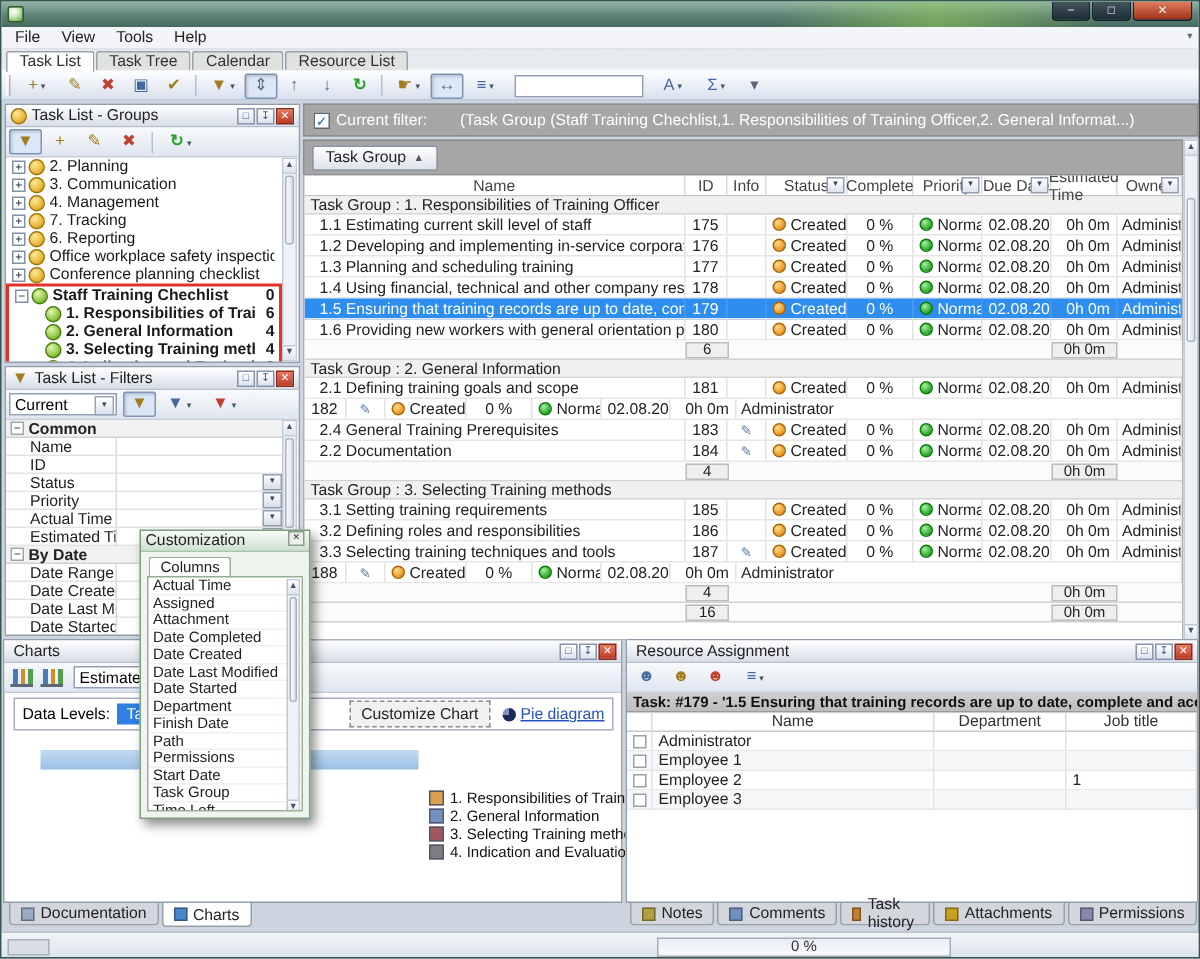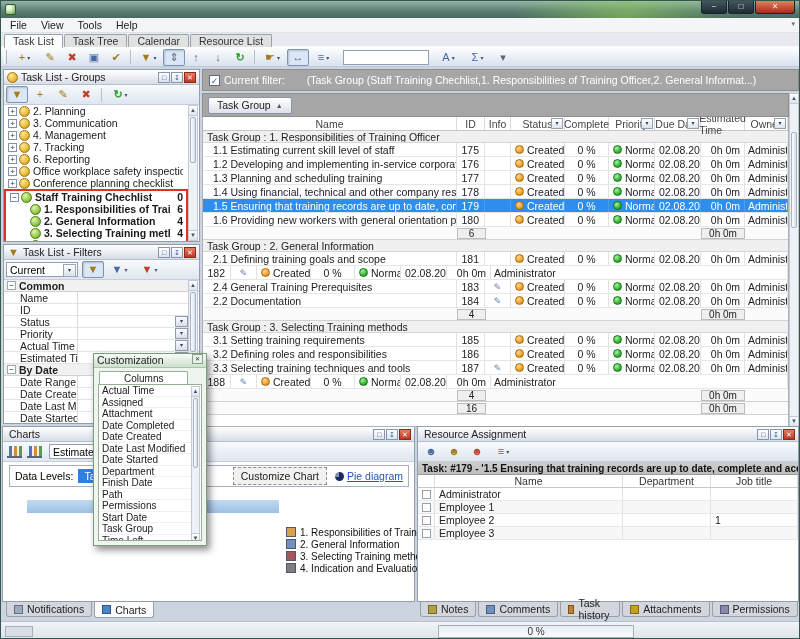--- a/index.html
+++ b/index.html
@@ -168,21 +168,21 @@
  border:1px solid #99a0a8;border-top:none;border-radius:0 0 3px 3px;background:#d3d7dd}
 .btab.active{background:#fdfdfd;height:16px}
 .bt-chip{width:9px;height:9px;border:1px solid rgba(0,0,0,.35)}
 .statusbar{position:absolute;left:0;top:620px;width:800px;height:19px;background:linear-gradient(#f1f4f8,#dbe2ea);border-top:1px solid #b9c1cd}
 .grip{position:absolute;left:4px;top:4px;width:28px;height:11px;border:1px solid #a8b0bc;background:#d9dee5}
 .progress{position:absolute;left:437px;top:3px;width:196px;height:13px;border:1px solid #a6aeba;background:linear-gradient(#e9edf3,#f9fafc);text-align:center;font-size:10px;line-height:12px;color:#333}
 
 .popup{position:absolute;left:92px;top:352px;width:114px;height:193px;z-index:50;background:#eef4ee;border:1px solid #7c9c7c;box-shadow:3px 4px 7px rgba(0,0,0,.45)}
 .pop-title{height:14px;display:flex;align-items:flex-start;padding:0 3px;color:#222;background:linear-gradient(#f7fbf7,#cfe0cf);border-bottom:1px solid #aac4aa}
 .pop-close{margin-left:auto;width:11px;height:10px;border:1px solid #8aa08a;background:#e9efe9;font-size:6px;line-height:8px;text-align:center;color:#333}
-.pop-tab{display:inline-block;margin:3px 0 0 5px;height:13px;line-height:13px;padding:0 24px;font-size:10px;color:#222;
+.pop-tab{display:inline-block;margin:3px 0 0 5px;height:13px;line-height:13px;padding:0 7px;font-size:10px;color:#222;
  border:1px solid #96ae96;border-bottom:none;border-radius:2px 2px 0 0;background:#fff;position:relative;z-index:2}
 .pop-list{position:absolute;left:4px;right:4px;top:30px;bottom:4px;background:#fff;border:1px solid #96ae96;overflow:hidden}
 .pli{height:11.5px;line-height:11.5px;padding-left:3px;font-size:10px;color:#222;border-bottom:1px solid #f0f0f0;white-space:nowrap;overflow:hidden}
 .pop-scroll{right:1px;top:1px;height:158px;width:9px}
 .pop-scroll .sthumb{height:70px}
 </style>
 </head>
 <body>
 
 <div class="app">
@@ -984,21 +984,21 @@
           <span class="rcell rdept"></span>
           <span class="rcell rjob"></span>
         </div>
       </div>
   </div>
 
   <div class="btabs btabs-left">
 
       <span class="btab">
         <span class="bt-chip" style="background:#9aaac2"></span>
-        <span>Notifications</span>
+        <span>Documentation</span>
       </span>
 
       <span class="btab active">
         <span class="bt-chip" style="background:#4888c8"></span>
         <span>Charts</span>
       </span>
     </div>
   <div class="btabs btabs-right">
 
       <span class="btab">

